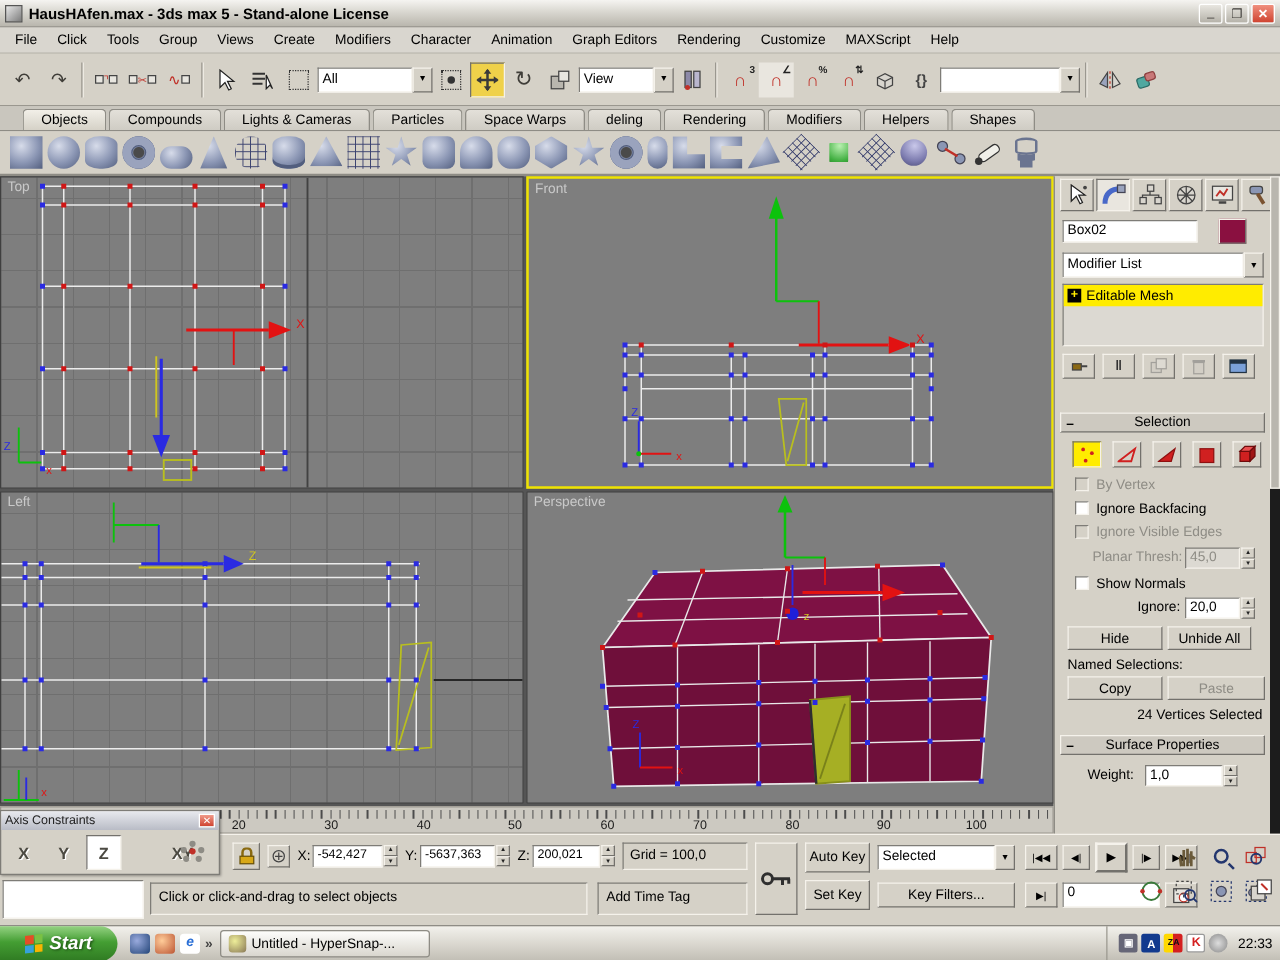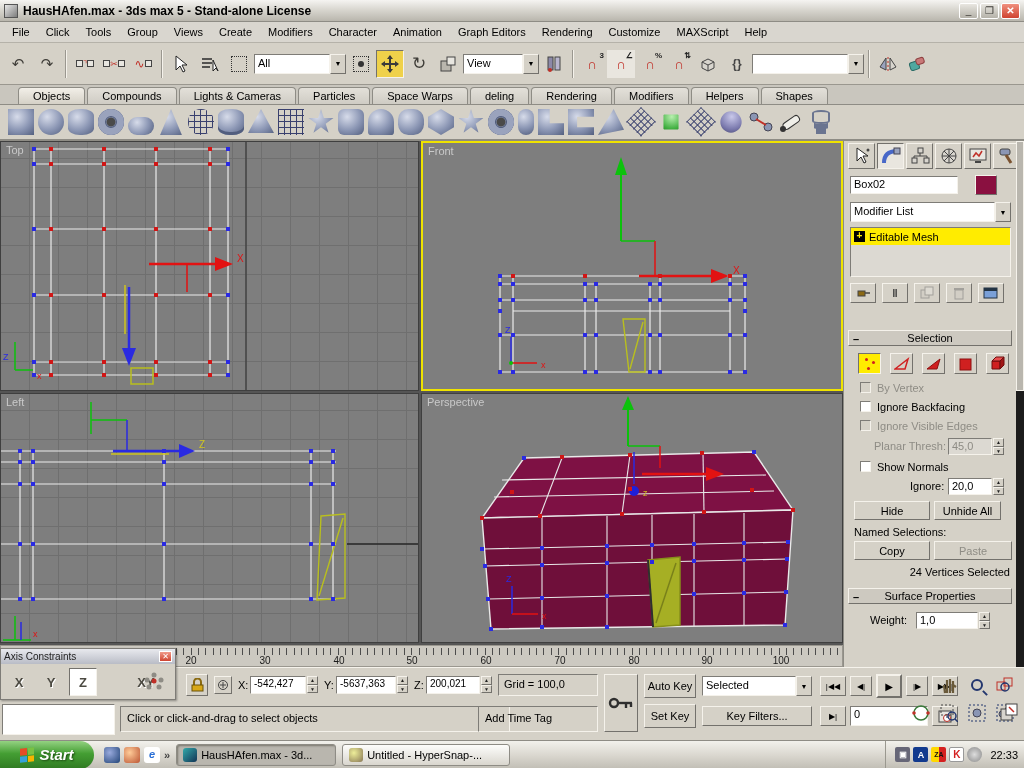--- a/index.html
+++ b/index.html
@@ -807,21 +807,21 @@
         <span>▼</span>
       </div>
     <span class="slabel" style="left:414px;top:11px;">Z:</span>
     <div class="field abs" style="left:426px;top:8px;width:54px;height:18px;font-size:10px;"><span>200,021</span></div>
     <div class="spin abs" style="left:481px;top:8px;">
         <span>▲</span>
         <span>▼</span>
       </div>
 
     <div class="abs sunken" style="left:498px;top:6px;width:100px;height:22px;padding:3px 5px;"><span>Grid = 100,0</span></div>
-    <div class="abs sunken" style="left:120px;top:38px;width:390px;height:26px;padding:5px 6px;"><span>Click or click-and-drag to select objects</span></div>
+    <div class="abs sunken" style="left:120px;top:38px;width:350px;height:26px;padding:5px 6px;"><span>Click or click-and-drag to select objects</span></div>
     <div class="abs sunken" style="left:478px;top:38px;width:120px;height:26px;padding:5px 6px;"><span>Add Time Tag</span></div>
 
     <div class="btn raised abs" style="left:604px;top:6px;width:34px;height:58px;">
       <svg width="26" height="16">
           <circle cx="6" cy="8" r="4" class="keysvg"></circle>
           <line x1="10" y1="8" x2="24" y2="8" class="keysvg"></line>
           <line x1="18" y1="8" x2="18" y2="13" class="keysvg"></line>
           <line x1="23" y1="8" x2="23" y2="12" class="keysvg"></line>
         </svg>
     </div>
@@ -955,24 +955,20 @@
           <i style="background:#7ac143;"></i>
           <i style="background:#35a2da;"></i>
           <i style="background:#f8b500;"></i>
         </span>
       <span>Start</span>
     </div>
     <div class="qicon" style="margin-left:10px;background:radial-gradient(circle at 35% 35%,#9ad,#247);"></div>
     <div class="qicon" style="margin-left:4px;background:radial-gradient(circle at 35% 35%,#fc9,#b53);"></div>
     <div class="qicon" style="margin-left:4px;background:#fff;color:#2a6fd6;font-weight:bold;font-style:italic;text-align:center;line-height:15px;"><span>e</span></div>
     <span style="margin-left:4px;font-weight:bold;color:#444;">»</span>
-    <div class="taskbtn active" style="width:160px;">
-      <span class="qicon" style="width:14px;height:14px;background:linear-gradient(135deg,#3aa,#135);"></span>
-      <span>HausHAfen.max - 3d...</span>
-    </div>
     <div class="taskbtn" style="width:168px;">
       <span class="qicon" style="width:14px;height:14px;background:radial-gradient(circle at 35% 35%,#ee9,#875);"></span>
       <span>Untitled - HyperSnap-...</span>
     </div>
     <div style="margin-left:auto;display:flex;align-items:center;border-left:1px solid #9a988f;height:28px;padding:0 6px;">
       <div class="tray-ic" style="background:#667;color:#fff;font-size:8px;">▣</div>
       <div class="tray-ic" style="background:#123a8e;color:#fff;font-size:9px;">
           <span>A</span>
         </div>
       <div class="tray-ic" style="background:linear-gradient(90deg,#ffd800 50%,#d42020 50%);color:#111;font-size:7px;">

